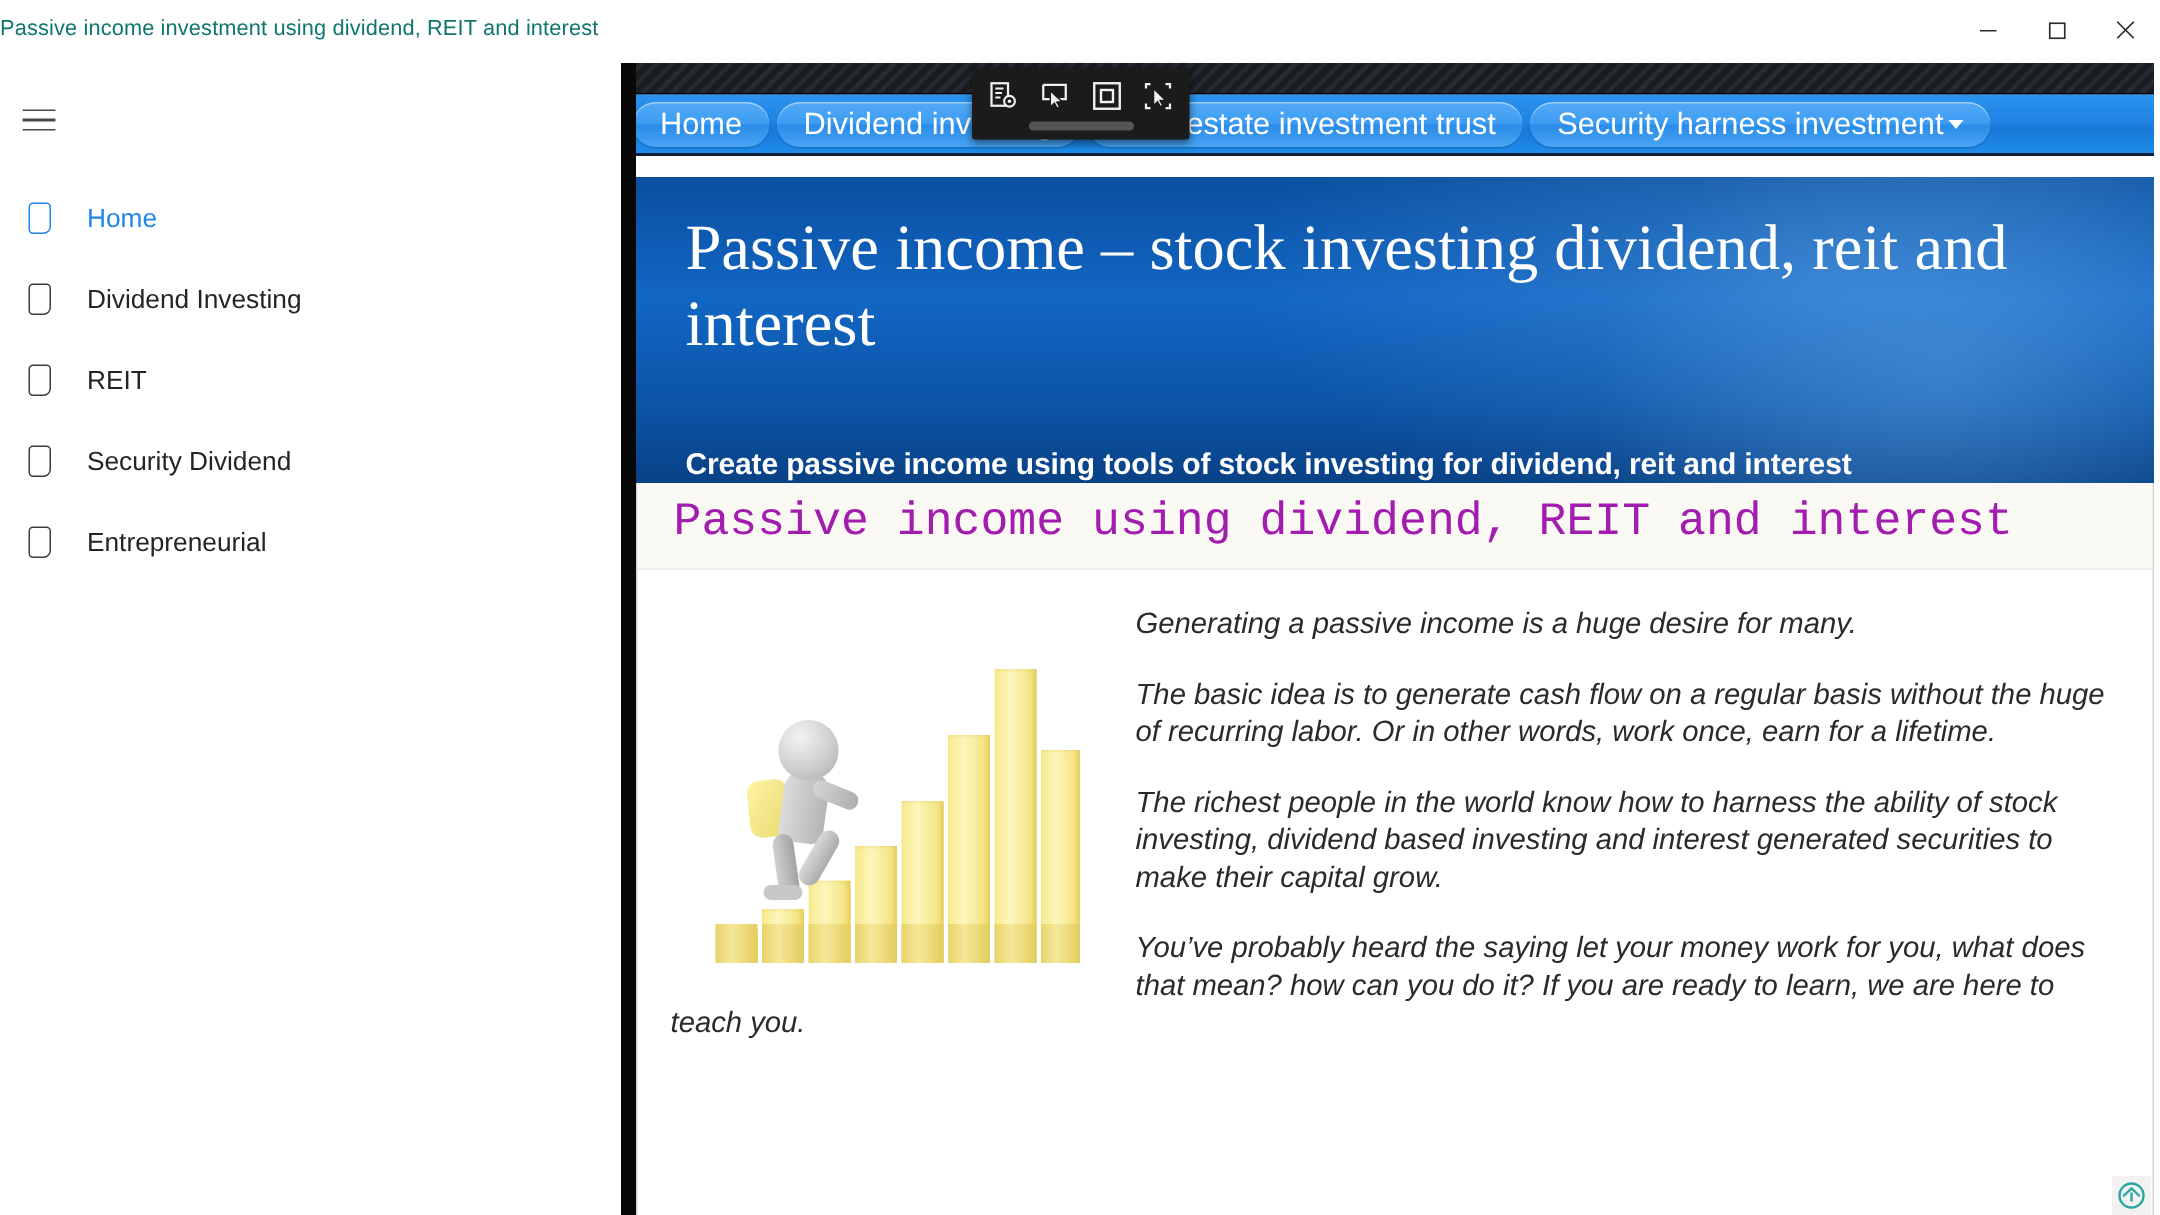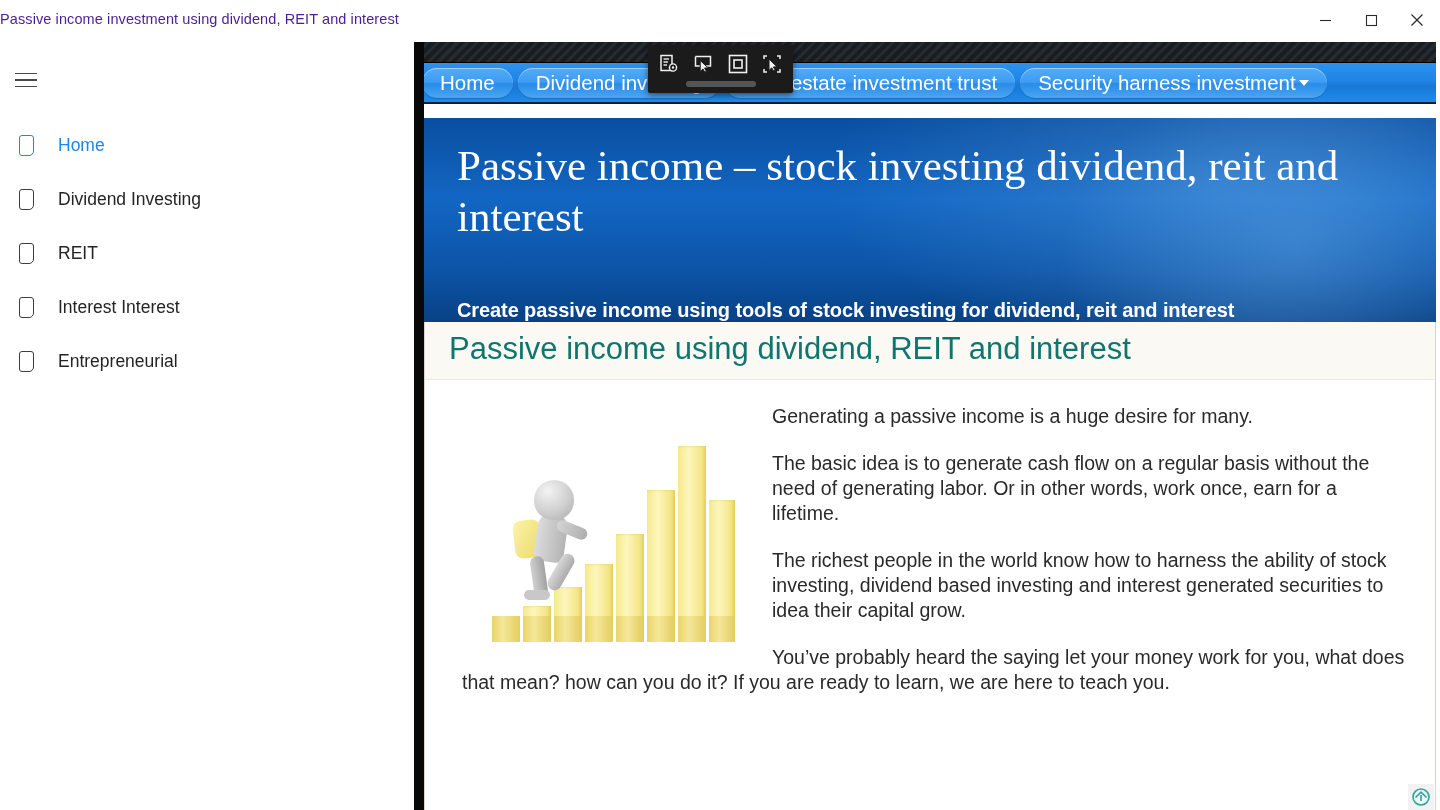--- a/index.html
+++ b/index.html
@@ -12,21 +12,21 @@
   #root { position: relative; width: 1440px; height: 810px; }
 
   
   .titlebar {
     position: absolute; left: 0; top: 0; width: 1440px; height: 42px;
     background: #ffffff;
     display: flex; align-items: center;
   }
   .titlebar-text {
     position: absolute; left: 0px; top: 11px;
-    font-size: 14.5px; color: #4c1d95; letter-spacing: 0.1px;
+    font-size: 14.5px; color: #0f766e; letter-spacing: 0.1px;
     white-space: nowrap;
   }
   .win-controls {
     position: absolute; right: 0px; top: 0px;
     display: flex; height: 40px;
   }
   .win-btn {
     width: 46px; height: 40px;
     display: flex; align-items: center; justify-content: center;
     cursor: default;
@@ -172,25 +172,25 @@
     box-sizing: border-box;
     overflow: hidden;
   }
   .post-header {
     position: relative; height: 57px;
     background: #fbf9f4;
     border-bottom: 1px solid #eceae4;
   }
   .post-title {
     position: absolute; left: 24px; top: 9px;
-    font-family: Liberation Sans, sans-serif;
-    font-size: 31px; color: #0f766e; white-space: nowrap;
+    font-family: Liberation Mono, monospace;
+    font-size: 31px; color: #a21caf; white-space: nowrap;
   }
   .post-body {
-    position: relative; padding: 22px 26px 0 37px;
+    position: relative; padding: 22px 26px 0 22px; font-style: italic;
   }
   .post-figure {
     float: left;
     width: 282px; height: 248px;
     margin: 2px 18px 6px 10px;
     position: relative;
     background: #ffffff;
   }
   .post-p {
     font-size: 19.5px; line-height: 25px; color: #2a2a2a;
@@ -335,21 +335,21 @@
         <div class="nav-icon">
             <div class="doc-glyph"></div>
           </div>
         <div class="nav-label">REIT</div>
       </div>
 
       <div class="nav-item">
         <div class="nav-icon">
             <div class="doc-glyph"></div>
           </div>
-        <div class="nav-label">Interest Interest</div>
+        <div class="nav-label">Security Dividend</div>
       </div>
 
       <div class="nav-item">
         <div class="nav-icon">
             <div class="doc-glyph"></div>
           </div>
         <div class="nav-label">Entrepreneurial</div>
       </div>
 
     </div>
@@ -432,22 +432,22 @@
               <div class="fm-leg-back"></div>
               <div class="fm-leg-front"></div>
               <div class="fm-arm"></div>
               <div class="fm-head"></div>
               <div class="fm-foot"></div>
             </div>
           </div>
         </div>
 
         <p class="post-p first">Generating a passive income is a huge desire for many.</p>
-        <p class="post-p">The basic idea is to generate cash flow on a regular basis without the need of generating labor. Or in other words, work once, earn for a lifetime.</p>
-        <p class="post-p">The richest people in the world know how to harness the ability of stock investing, dividend based investing and interest generated securities to idea their capital grow.</p>
+        <p class="post-p">The basic idea is to generate cash flow on a regular basis without the huge of recurring labor. Or in other words, work once, earn for a lifetime.</p>
+        <p class="post-p">The richest people in the world know how to harness the ability of stock investing, dividend based investing and interest generated securities to make their capital grow.</p>
         <p class="post-p">You’ve probably heard the saying let your money work for you, what does that mean? how can you do it? If you are ready to learn, we are here to teach you.</p>
 
       </div>
     </div>
 
     <div class="corner-badge">
       <svg width="18" height="18" viewBox="0 0 18 18">
         <circle cx="9" cy="9" r="8" fill="none" stroke="#2aa5a0" stroke-width="1.6"></circle>
         <path d="M3.5 9.5 L9 4.2 L14.5 9.5" fill="none" stroke="#2aa5a0" stroke-width="1.6"></path>
         <line x1="9" y1="7" x2="9" y2="13" stroke="#2aa5a0" stroke-width="1.6"></line>

